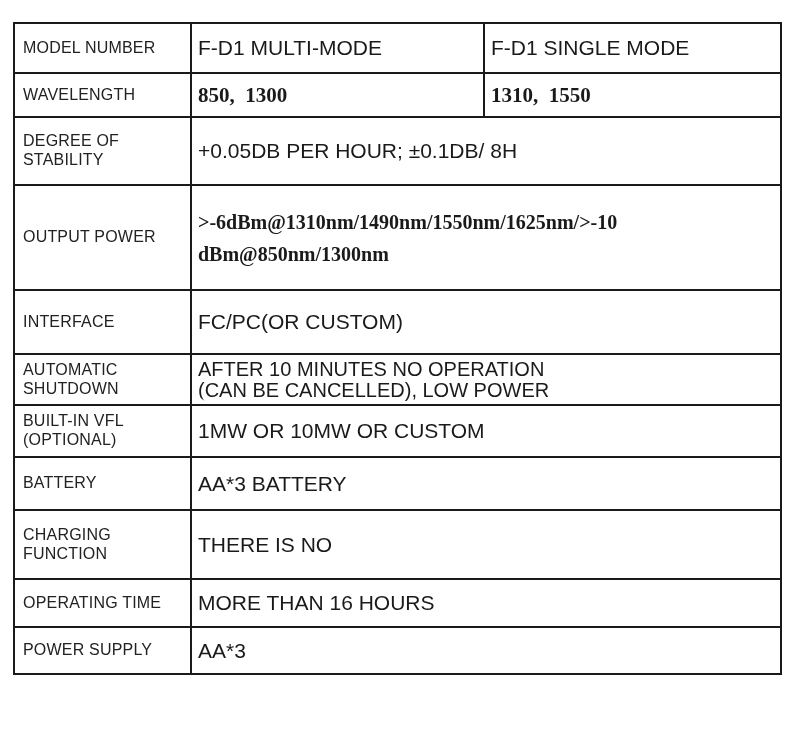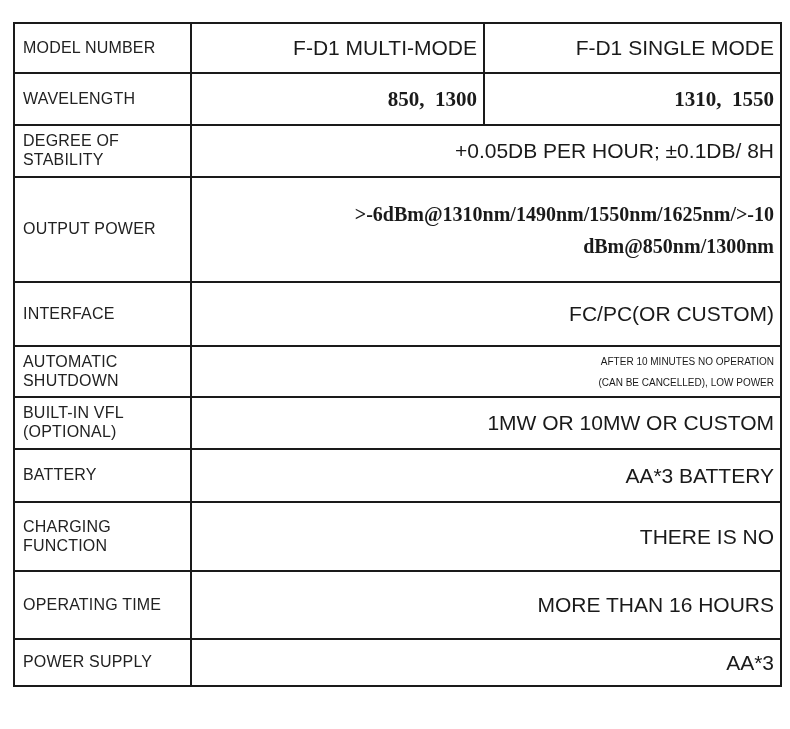--- a/index.html
+++ b/index.html
@@ -30,60 +30,60 @@
   col.c2 { width: 293px; }
   col.c3 { width: 297px; }
   .lbl {
     padding: 3px 25px 3px 8px;
     font-size: 16px;
     line-height: 1.18;
     letter-spacing: 0.2px;
     color: #222222;
   }
   .val {
-    text-align: right;
+    text-align: left;
     padding: 2px 6px;
     font-size: 21px;
     color: #1a1a1a;
   }
   .serif {
     font-family: "Liberation Serif", "DejaVu Serif", serif;
     font-size: 21px;
     font-weight: bold;
   }
   .op { font-size: 20px; border-radius: 31px; }
   .op .line { line-height: 32px; }
-  .small { font-size: 10px; border-radius: 23px; }
+  .small { font-size: 20px; border-radius: 23px; }
   .small .line { line-height: 21px; }
 </style>
 </head>
 <body>
 
 <div class="page">
   <table class="spec">
     <colgroup>
         <col class="c1">
         <col class="c2">
         <col class="c3">
       </colgroup>
 
     <tbody>
         <tr style="height:50px">
       <td class="lbl">MODEL NUMBER</td>
       <td class="val">F-D1 MULTI-MODE</td>
       <td class="val">F-D1 SINGLE MODE</td>
     </tr>
 
-    <tr style="height:52px">
+    <tr style="height:44px">
       <td class="lbl">WAVELENGTH</td>
       <td class="val serif">850, 1300</td>
       <td class="val serif">1310, 1550</td>
     </tr>
 
-    <tr style="height:52px">
+    <tr style="height:68px">
       <td class="lbl">DEGREE OF STABILITY</td>
       <td class="val" colspan="2">+0.05DB PER HOUR; ±0.1DB/ 8H</td>
     </tr>
 
     <tr style="height:105px">
       <td class="lbl">OUTPUT POWER</td>
       <td class="val serif op" colspan="2">
         <div class="line">&gt;-6dBm@1310nm/1490nm/1550nm/1625nm/&gt;-10</div>
         <div class="line">dBm@850nm/1300nm</div>
       </td>
@@ -111,21 +111,21 @@
     <tr style="height:53px">
       <td class="lbl">BATTERY</td>
       <td class="val" colspan="2">AA*3 BATTERY</td>
     </tr>
 
     <tr style="height:69px">
       <td class="lbl">CHARGING FUNCTION</td>
       <td class="val" colspan="2">THERE IS NO</td>
     </tr>
 
-    <tr style="height:68px">
+    <tr style="height:48px">
       <td class="lbl">OPERATING TIME</td>
       <td class="val" colspan="2">MORE THAN 16 HOURS</td>
     </tr>
 
     <tr style="height:47px">
       <td class="lbl">POWER SUPPLY</td>
       <td class="val" colspan="2">AA*3</td>
     </tr>
 
   </tbody>

